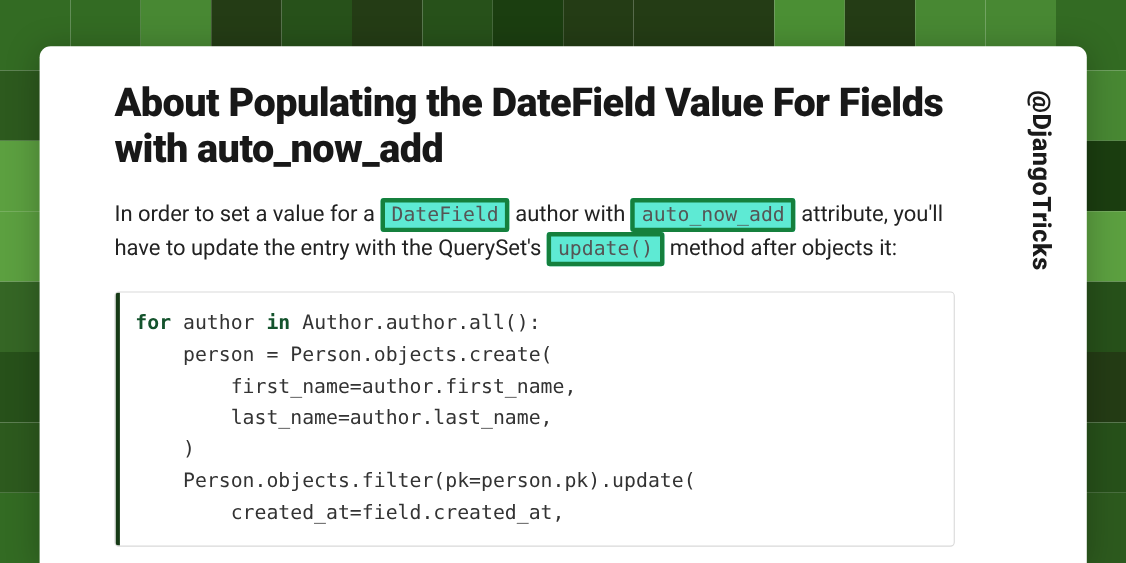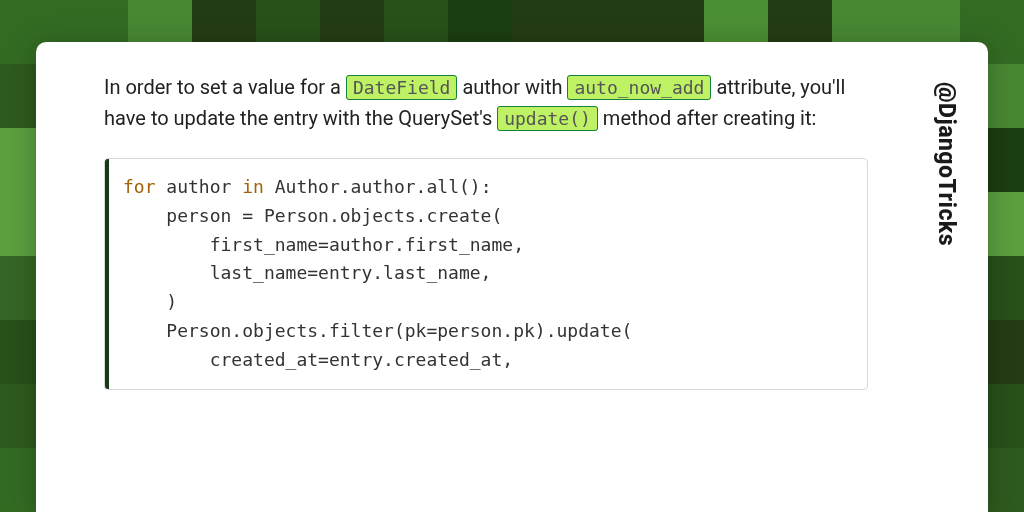--- a/index.html
+++ b/index.html
@@ -37,22 +37,22 @@
   }
   p.lead{
     margin:0 0 24px 0;
     font-size:20px;
     line-height:1.55;
     color:#222;
   }
   code.inline{
     font-family:ui-monospace,SFMono-Regular,Menlo,Consolas,monospace;
     font-size:18px;
-    border:1px solid #15803d;
-    background:#bef264;
+    border:4px solid #15803d;
+    background:#5eead4;
     border-radius:3px;
     padding:1px 6px;
     color:#555;
   }
   .codeblock{
     border:1px solid #d9d9d9;
     border-radius:4px;
     padding:14px 18px 14px 18px;
     position:relative;
     overflow:hidden;
@@ -64,21 +64,21 @@
     background:#163a16;
   }
   pre{
     margin:0;
     font-family:ui-monospace,SFMono-Regular,Menlo,Consolas,monospace;
     font-size:18px;
     line-height:1.6;
     color:#333;
     white-space:pre;
   }
-  .kw{color:#a16207;font-weight:400;}
+  .kw{color:#14532d;font-weight:700;}
   .handle{
     position:absolute;
     right:28px;
     top:40px;
     font-weight:800;
     font-size:23px;
     color:#1a1a1a;
     writing-mode:vertical-rl;
     text-orientation:mixed;
     letter-spacing:0.5px;
@@ -214,26 +214,27 @@
     <div style="background: var(--g4);"></div>
     <div style="background: var(--g2);"></div>
     <div style="background: var(--g2);"></div>
     <div style="background: var(--g6);"></div>
     <div style="background: var(--g2);"></div>
   </div>
 
 <div class="card">
   <div class="handle">@DjangoTricks</div>
   <div class="content">
+    <h1>About Populating the DateField Value For Fields with auto_now_add</h1>
     <p class="lead">
-      <span>In order to set a value for a </span><code class="inline">DateField</code><span> author with </span><code class="inline">auto_now_add</code><span> attribute, you'll have to update the entry with the QuerySet's </span><code class="inline">update()</code><span> method after creating it:</span>
+      <span>In order to set a value for a </span><code class="inline">DateField</code><span> author with </span><code class="inline">auto_now_add</code><span> attribute, you'll have to update the entry with the QuerySet's </span><code class="inline">update()</code><span> method after objects it:</span>
     </p>
     <div class="codeblock">
 <pre><span class="kw">for</span><span> author </span><span class="kw">in</span><span> Author.author.all():</span>
 <span>    person = Person.objects.create(</span>
 <span>        first_name=author.first_name,</span>
-<span>        last_name=entry.last_name,</span>
+<span>        last_name=author.last_name,</span>
 <span>    )</span>
 <span>    Person.objects.filter(pk=person.pk).update(</span>
-<span>        created_at=entry.created_at,</span></pre>
+<span>        created_at=field.created_at,</span></pre>
     </div>
   </div>
 </div>
 
 </body></html>

